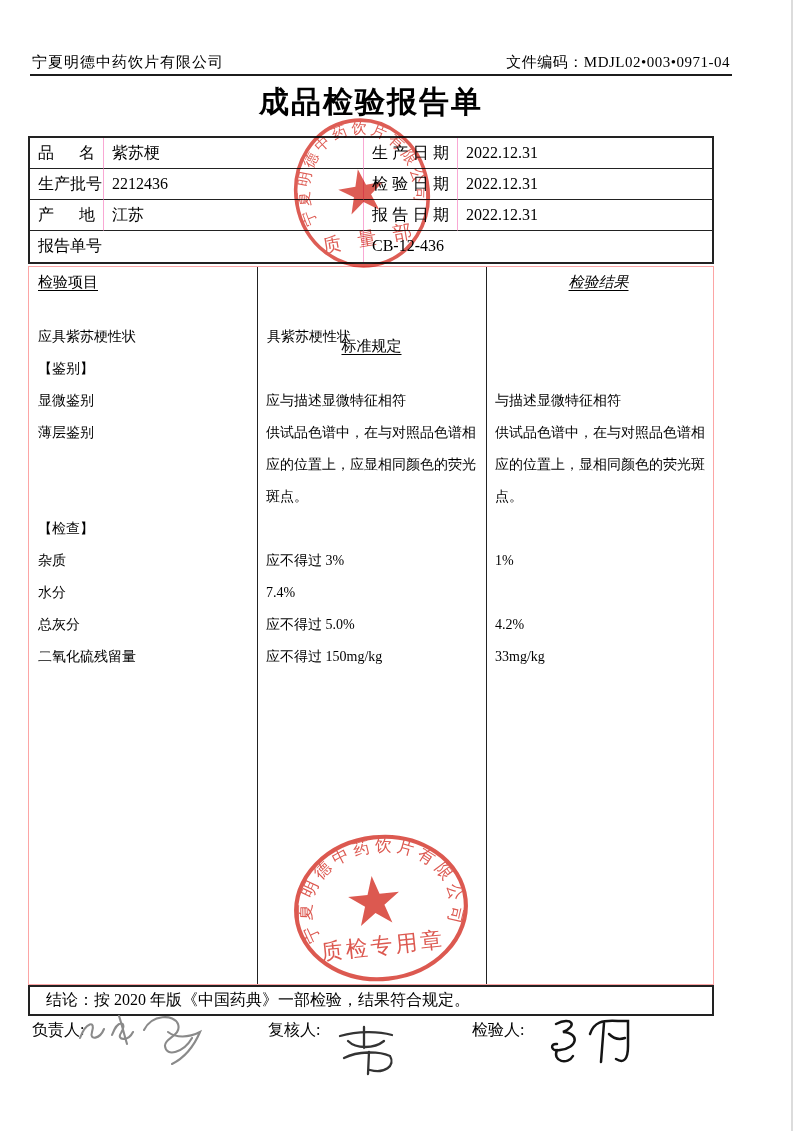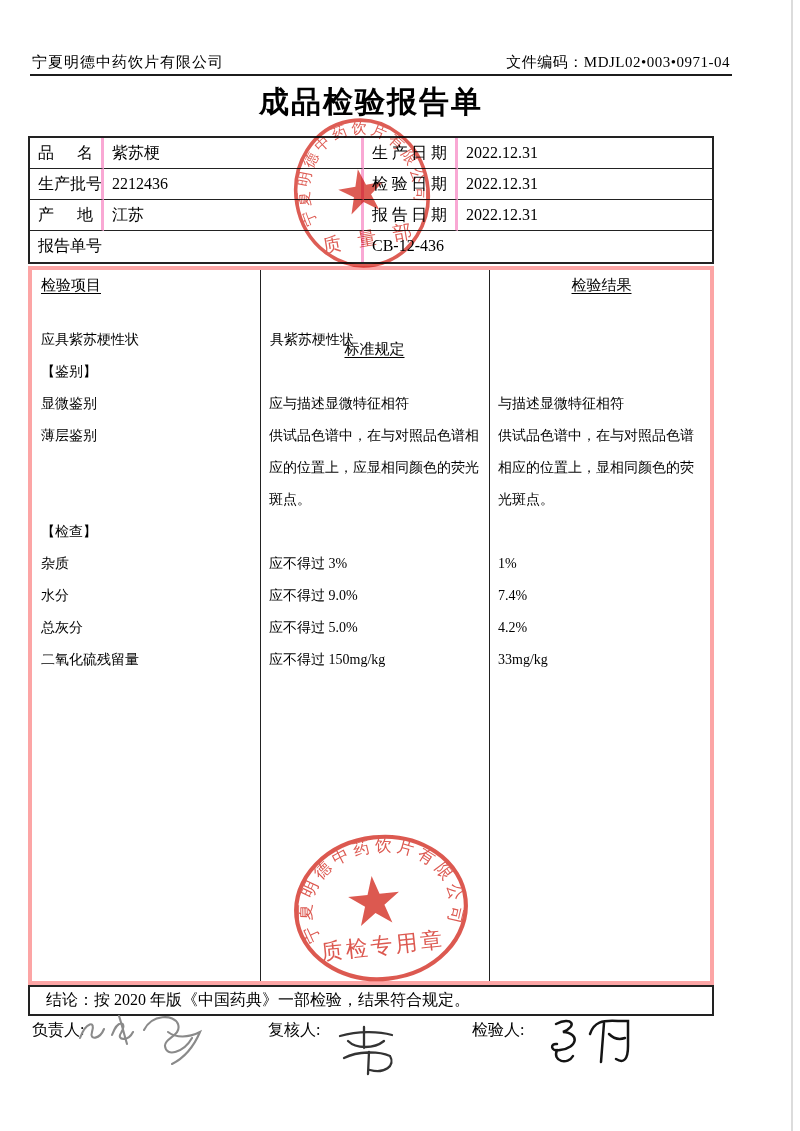--- a/index.html
+++ b/index.html
@@ -15,37 +15,37 @@
   .hdr-right { position:absolute; right:70px; top:53px; font-size:15px; letter-spacing:.5px; }
   .hdr-rule  { position:absolute; left:30px; top:74px; width:702px; height:2px; background:#1c1c1c; }
   .doc-title { position:absolute; left:28px; top:82px; width:686px; text-align:center;
                font-size:30px; font-weight:bold; letter-spacing:2px; }
 
   
   .info-grid { position:absolute; left:28px; top:136px; width:686px; height:128px;
                border:2px solid #222; display:grid;
                grid-template-columns:74px 260px 94px 254px; grid-auto-rows:31px;
                font-size:16px; }
-  .ig-cell { border-right:3px solid #f9a8d4; border-bottom:1px solid #222;
+  .ig-cell { border-right:1px solid #f9a8d4; border-bottom:1px solid #222;
              line-height:30px; padding:0 8px; white-space:nowrap; overflow:hidden; }
   .ig-label { text-align:justify; text-align-last:justify; }
   .ig-last  { border-right:none; }
   .ig-bot   { border-bottom:none; }
   .ig-span2 { grid-column:1 / 3; }
   .ig-span2v{ grid-column:3 / 5; }
 
   
   .main-table { position:absolute; left:28px; top:266px; width:686px; height:719px;
-                border:4px solid #fca5a5; font-size:14px; }
+                border:1px solid #fca5a5; font-size:14px; }
   .vline { position:absolute; top:0; bottom:0; width:1px; background:#222; }
   .vline1 { left:228px; } .vline2 { left:457px; }
   .mt-head { position:absolute; top:6px; left:0; width:100%; height:24px; font-size:15px; }
   .mt-h1 { position:absolute; left:9px;  top:0; }
   .mt-h2 { position:absolute; left:228px; width:229px; top:16px; text-align:center;margin-top:48px; }
-  .mt-h3 { position:absolute; left:457px; width:225px; top:0; text-align:center; }
+  .mt-h3 { position:absolute; left:457px; width:225px; top:0; text-align:center;font-style:italic; }
   .mt-head u { text-decoration:underline; text-underline-offset:3px; }
   .mt-rows { position:absolute; top:54px; left:0; width:100%; }
   .mt-row { display:flex; align-items:flex-start; }
   .mc { line-height:32px; min-height:32px; }
   .mc1 { width:228px; padding-left:9px;  flex:none; }
   .mc2 { width:229px; padding-left:9px; padding-right:4px; flex:none; }
   .mc3 { flex:1; padding-left:9px; padding-right:4px; }
 
   
   .concl { position:absolute; left:28px; top:985px; width:686px; height:31px;
@@ -124,21 +124,20 @@
         <div class="mc mc2"></div>
         <div class="mc mc3"></div>
       </div>
       <div class="mt-row">
         <div class="mc mc1">杂质</div>
         <div class="mc mc2">应不得过 3%</div>
         <div class="mc mc3">1%</div>
       </div>
       <div class="mt-row">
         <div class="mc mc1">水分</div>
-        <div class="mc mc2">应不得过 9.0%</div>
         <div class="mc mc3">7.4%</div>
       </div>
       <div class="mt-row">
         <div class="mc mc1">总灰分</div>
         <div class="mc mc2">应不得过 5.0%</div>
         <div class="mc mc3">4.2%</div>
       </div>
       <div class="mt-row">
         <div class="mc mc1">二氧化硫残留量</div>
         <div class="mc mc2">应不得过 150mg/kg</div>

